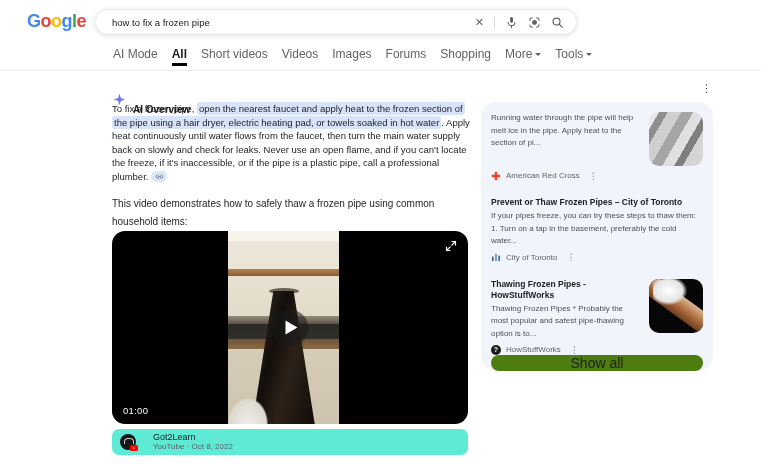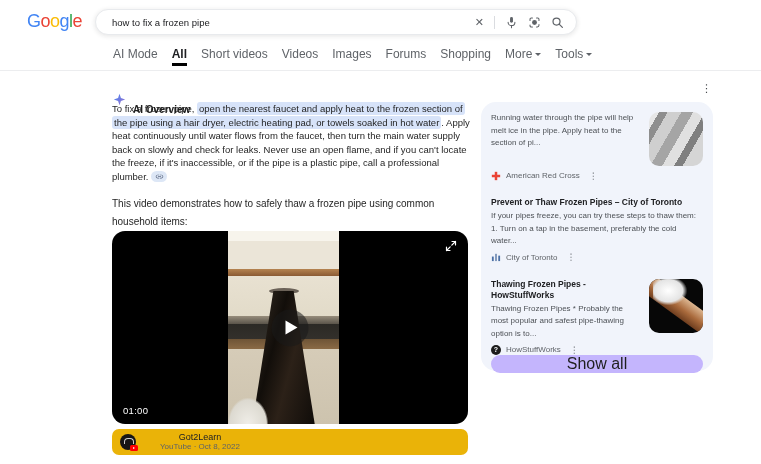--- a/index.html
+++ b/index.html
@@ -2,21 +2,21 @@
 <html><head>
 <meta charset="utf-8">
 <style>
   html,body{margin:0;padding:0;background:#fff;}
   body{width:761px;height:464px;position:relative;overflow:hidden;
        font-family:"Liberation Sans", sans-serif;color:#1f1f1f;}
   .page{position:absolute;inset:0;}
 
   
   .header{position:absolute;top:0;left:0;right:0;height:70px;background:#fff;border-bottom:1px solid #ecedef;}
-  .logo{position:absolute;left:27px;top:11px;font-size:18px;font-weight:400;letter-spacing:-0.5px;cursor:pointer;}
+  .logo{position:absolute;left:27px;top:11px;font-size:18px;font-weight:700;letter-spacing:-0.5px;cursor:pointer;}
   .lc0{color:#4285F4}.lc1{color:#EA4335}.lc2{color:#FBBC05}.lc3{color:#4285F4}.lc4{color:#34A853}.lc5{color:#EA4335}
   .search-bar{position:absolute;left:95px;top:9px;width:482px;height:26px;border:1px solid #e8eaed;
       border-radius:14px;box-shadow:0 1px 5px rgba(32,33,36,.12);display:flex;align-items:center;
       padding:0 12px 0 16px;box-sizing:border-box;background:#fff;}
   .query{flex:1;min-width:0;border:none;outline:none;background:transparent;font-family:inherit;
       font-size:9.5px;color:#202124;padding:0;}
   .sb-icons{display:flex;align-items:center;gap:10px;}
   .xicon{font-size:11px;color:#5f6368;cursor:pointer;line-height:1;}
   .vline{width:1px;height:13px;background:#dadce0;}
   .sb-icons svg{display:block;cursor:pointer;}
@@ -61,22 +61,22 @@
   .cloth{position:absolute;left:0px;bottom:0;width:40px;height:26px;
       background:radial-gradient(ellipse at 50% 100%, #f0eee8 0%, #dcd9d0 65%, transparent 72%);}
   .play-btn{position:absolute;left:50%;top:50%;transform:translate(-50%,-50%);width:37px;height:37px;
       border-radius:50%;background:rgba(25,25,25,.55);display:flex;align-items:center;justify-content:center;}
   .play-tri{width:0;height:0;border-left:12px solid #fff;border-top:7px solid transparent;
       border-bottom:7px solid transparent;margin-left:3px;}
   .fullscreen{position:absolute;top:9px;right:11px;cursor:pointer;}
   .duration{position:absolute;left:11px;bottom:8px;color:#fff;font-size:9.5px;letter-spacing:.3px;}
 
   
-  .attribution{position:absolute;left:112px;top:429px;width:356px;height:26px;background:#eab308;
-      border-radius:7px;display:flex;align-items:center;gap:24px;padding:0 8px;box-sizing:border-box;cursor:pointer;text-align:center;}
+  .attribution{position:absolute;left:112px;top:429px;width:356px;height:26px;background:#5eead4;
+      border-radius:7px;display:flex;align-items:center;gap:17px;padding:0 8px;box-sizing:border-box;cursor:pointer;}
   .avatar{width:16px;height:16px;border-radius:50%;background:#161616;position:relative;flex:0 0 auto;}
   .avatar::after{content:"";position:absolute;left:4px;top:4px;width:8px;height:5px;
       border:1px solid #cfcfcf;border-bottom:none;border-radius:4px 4px 0 0;}
   .yt-badge{position:absolute;right:-2px;bottom:-1px;width:8px;height:6px;background:#ff0000;border-radius:1.5px;
       display:flex;align-items:center;justify-content:center;}
   .yt-badge::after{content:"";width:0;height:0;border-left:2.5px solid #fff;
       border-top:1.5px solid transparent;border-bottom:1.5px solid transparent;}
   .attr-text{display:flex;flex-direction:column;justify-content:center;}
   .channel{font-size:9px;color:#202124;line-height:10px;}
   .meta{font-size:8px;color:#5f6368;line-height:9.5px;}
@@ -97,22 +97,22 @@
       background:linear-gradient(#dcb691,#a96a3c 55%,#6f3e1f);}
   .frost{position:absolute;width:34px;height:26px;left:4px;top:0px;
       background:radial-gradient(ellipse at 45% 45%, #ffffff 0%, #e4e4e4 55%, transparent 72%);}
   .source-row{display:flex;align-items:center;gap:5px;margin-top:4px;height:11px;}
   .source-row svg{flex:0 0 auto;display:block;}
   .source-name{font-size:8px;color:#5f6368;}
   .dots{font-size:9px;color:#5f6368;margin-left:4px;cursor:pointer;}
   .hsw-fav{width:10px;height:10px;border-radius:50%;background:#1c1c1c;color:#fff;font-size:7px;font-weight:700;
       display:flex;align-items:center;justify-content:center;flex:0 0 auto;}
   .divider{height:1px;background:#e2e8f2;margin:8px 0;}
-  .show-all{margin-top:auto;height:24px;border-radius:12px;background:#c4b5fd;display:flex;align-items:center;
-      justify-content:center;font-size:16px;color:#1f1f1f;cursor:pointer;}
+  .show-all{margin-top:auto;height:24px;border-radius:12px;background:#4d7c0f;display:flex;align-items:center;
+      justify-content:center;font-size:14px;color:#1f1f1f;cursor:pointer;}
 </style>
 </head>
 <body>
 
 <div class="page">
 
   <header class="header">
     <div class="logo"><span class="lc0">G</span><span class="lc1">o</span><span class="lc2">o</span><span class="lc3">g</span><span class="lc4">l</span><span class="lc5">e</span></div>
 
     <div class="search-bar">

